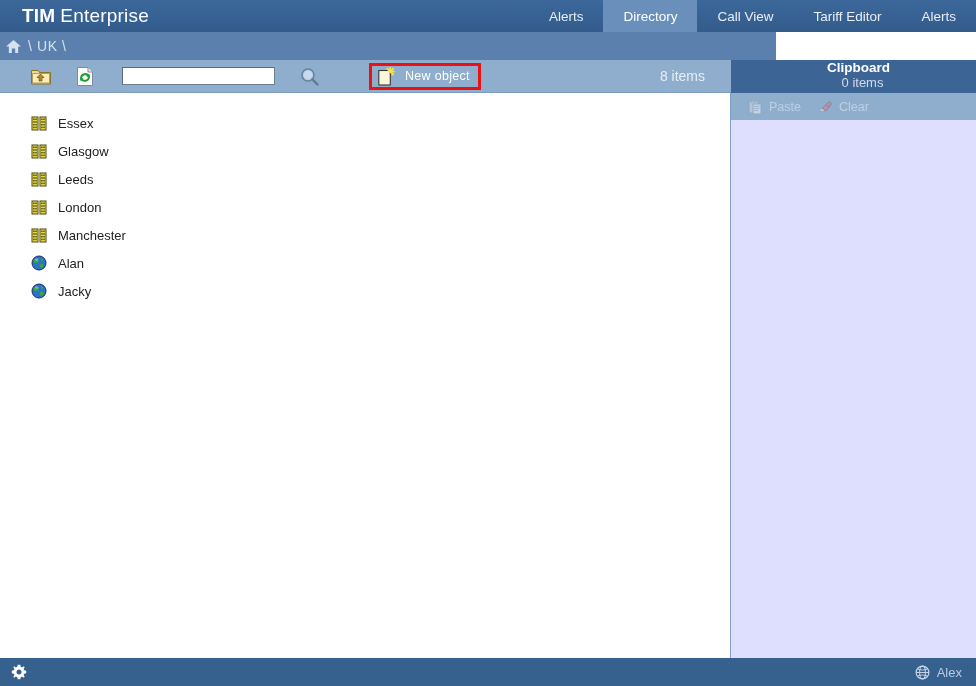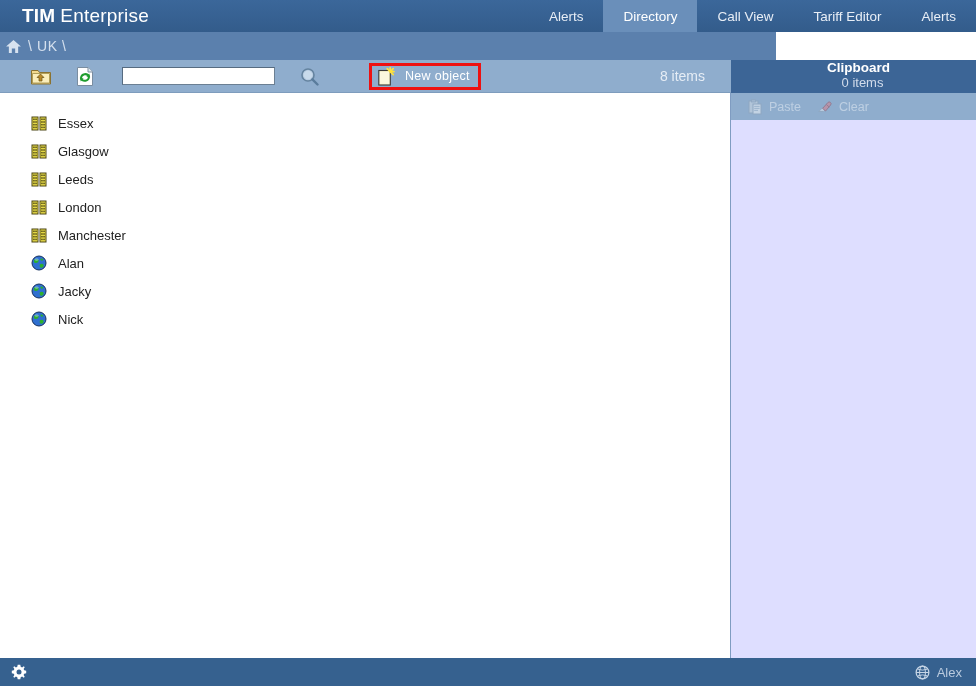--- a/index.html
+++ b/index.html
@@ -522,30 +522,20 @@
         <svg class="li-ico" viewBox="0 0 16 16">
           <circle cx="8" cy="8" r="7" fill="#2f6fd0" stroke="#16315e" stroke-width="1"></circle>
           <path d="M3 5 Q5 3.4 7 4.6 Q8.4 5.6 7.2 7 Q5.6 8.6 3.6 7.8 Q2.4 7 3 5 Z" fill="#2db02d"></path>
           <path d="M9 9.2 Q11.4 8.2 12.6 9.8 Q13.2 11.4 11.4 12.6 Q9.6 13.4 8.8 11.8 Q8.4 10.2 9 9.2 Z" fill="#2db02d"></path>
           <path d="M9.6 3.4 Q11.6 3.2 12.4 4.8 Q11.6 6 10.2 5.6 Q9.2 4.8 9.6 3.4 Z" fill="#2db02d"></path>
           <ellipse cx="5.6" cy="4.6" rx="2" ry="1.3" fill="#b8d8ff" opacity="0.45"></ellipse>
         </svg>
         <span class="li-label">Jacky</span>
       </div>
 
-      <div class="list-item">
-        <svg class="li-ico" viewBox="0 0 16 16">
-          <circle cx="8" cy="8" r="7" fill="#2f6fd0" stroke="#16315e" stroke-width="1"></circle>
-          <path d="M3 5 Q5 3.4 7 4.6 Q8.4 5.6 7.2 7 Q5.6 8.6 3.6 7.8 Q2.4 7 3 5 Z" fill="#2db02d"></path>
-          <path d="M9 9.2 Q11.4 8.2 12.6 9.8 Q13.2 11.4 11.4 12.6 Q9.6 13.4 8.8 11.8 Q8.4 10.2 9 9.2 Z" fill="#2db02d"></path>
-          <path d="M9.6 3.4 Q11.6 3.2 12.4 4.8 Q11.6 6 10.2 5.6 Q9.2 4.8 9.6 3.4 Z" fill="#2db02d"></path>
-          <ellipse cx="5.6" cy="4.6" rx="2" ry="1.3" fill="#b8d8ff" opacity="0.45"></ellipse>
-        </svg>
-        <span class="li-label">Nick</span>
-      </div>
 
     </div>
   </div>
 
   <div class="v-divider"></div>
 
   <div class="clip-header">
     <span class="ch-title">Clipboard</span>
     <span class="ch-count">0 items</span>
   </div>

